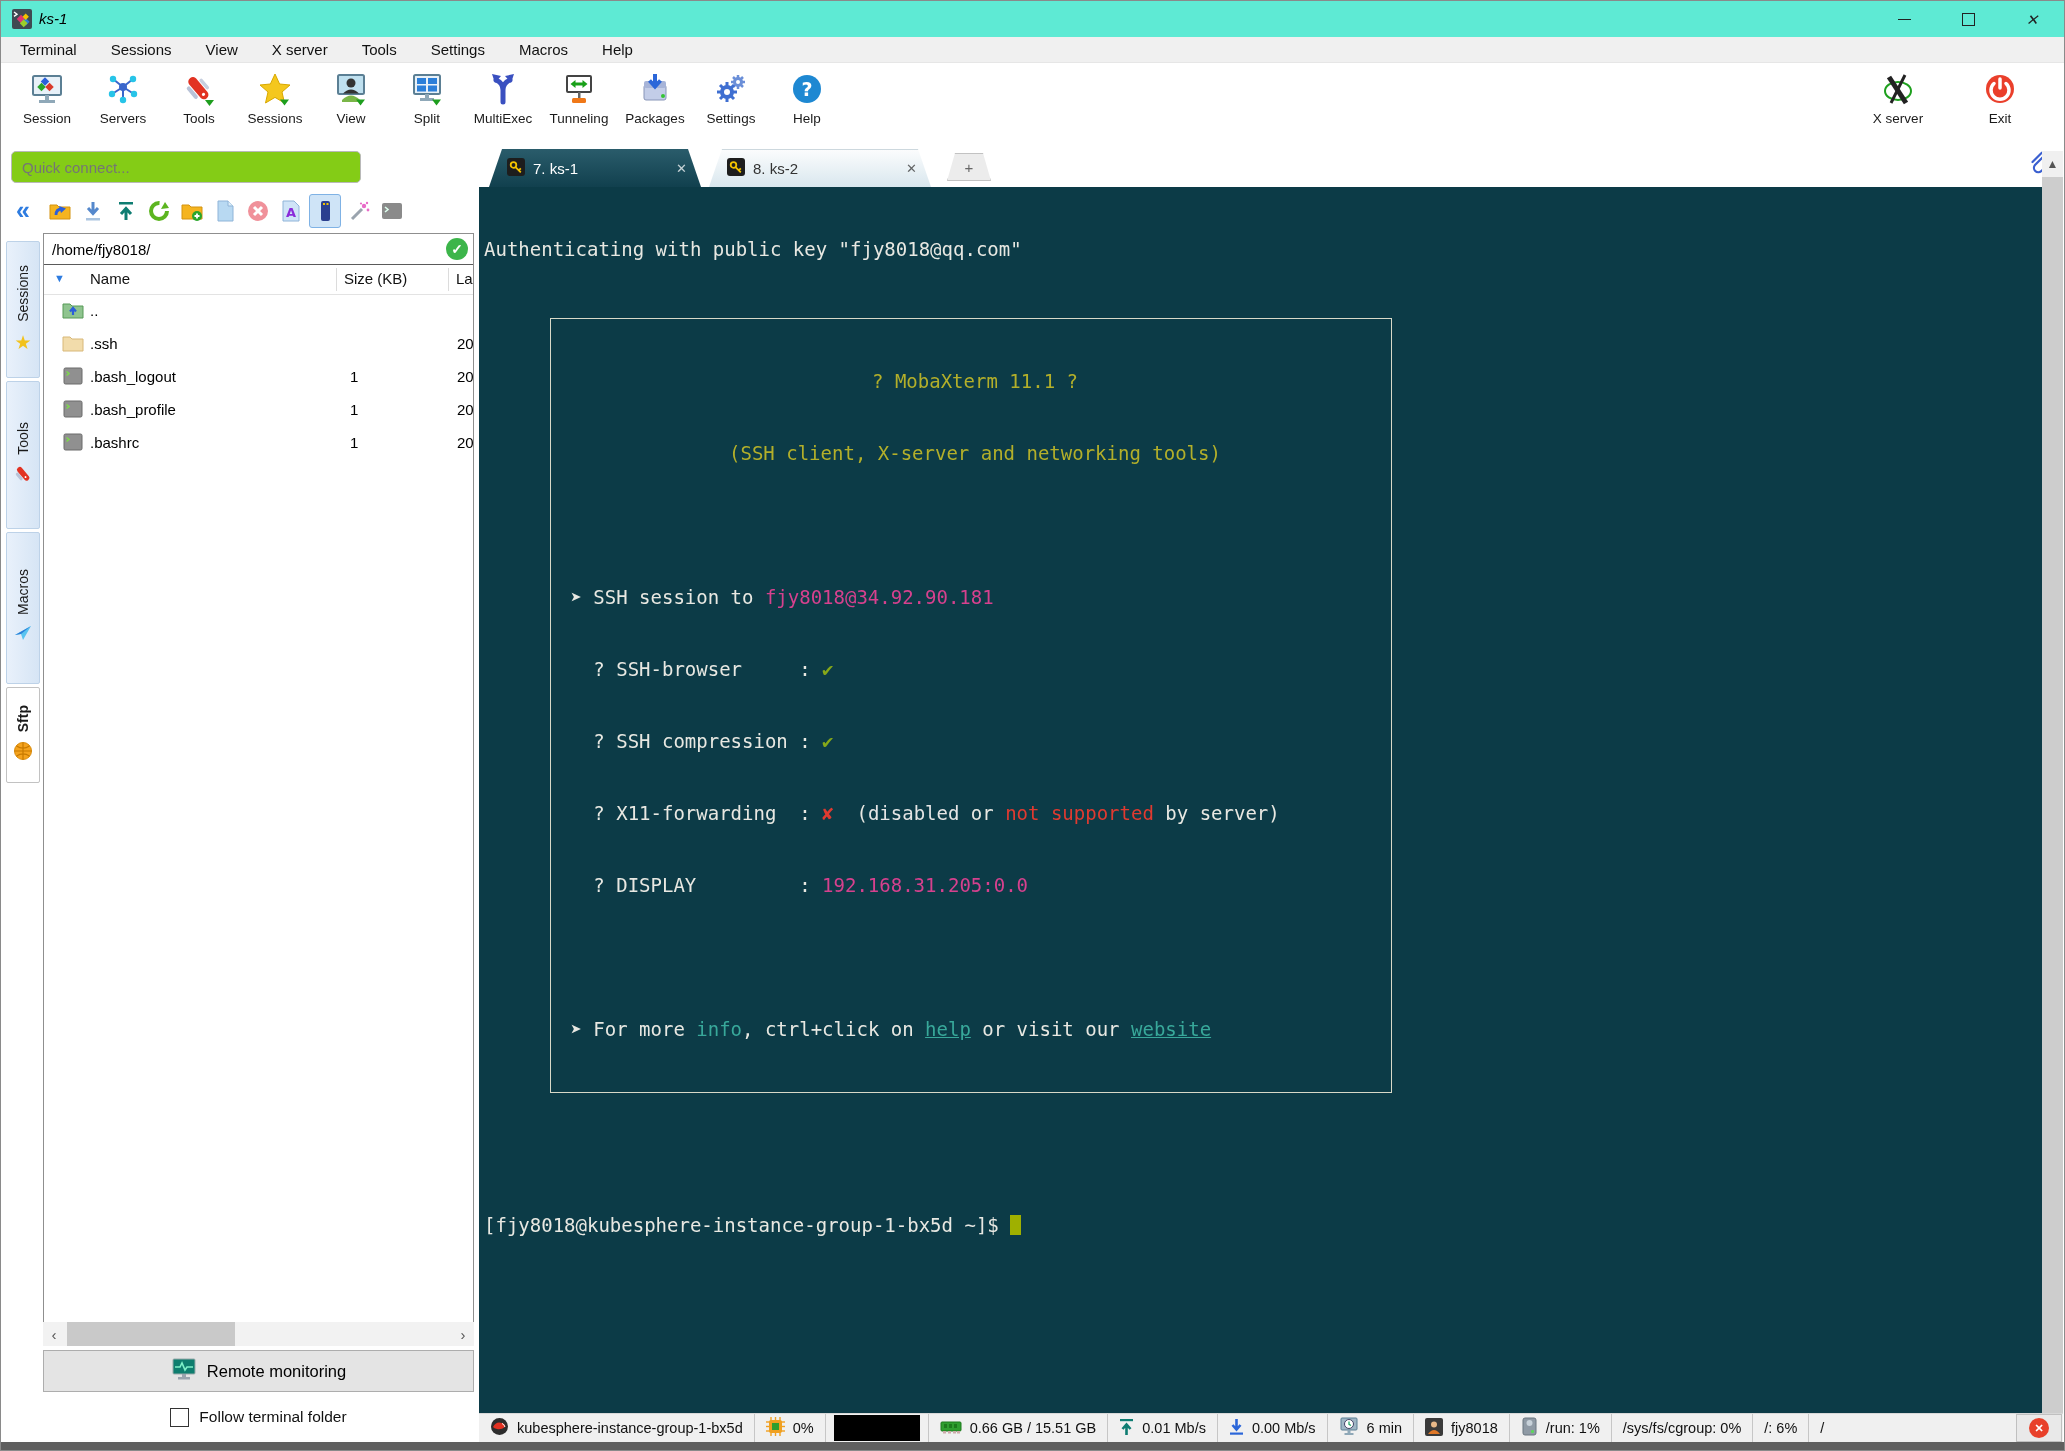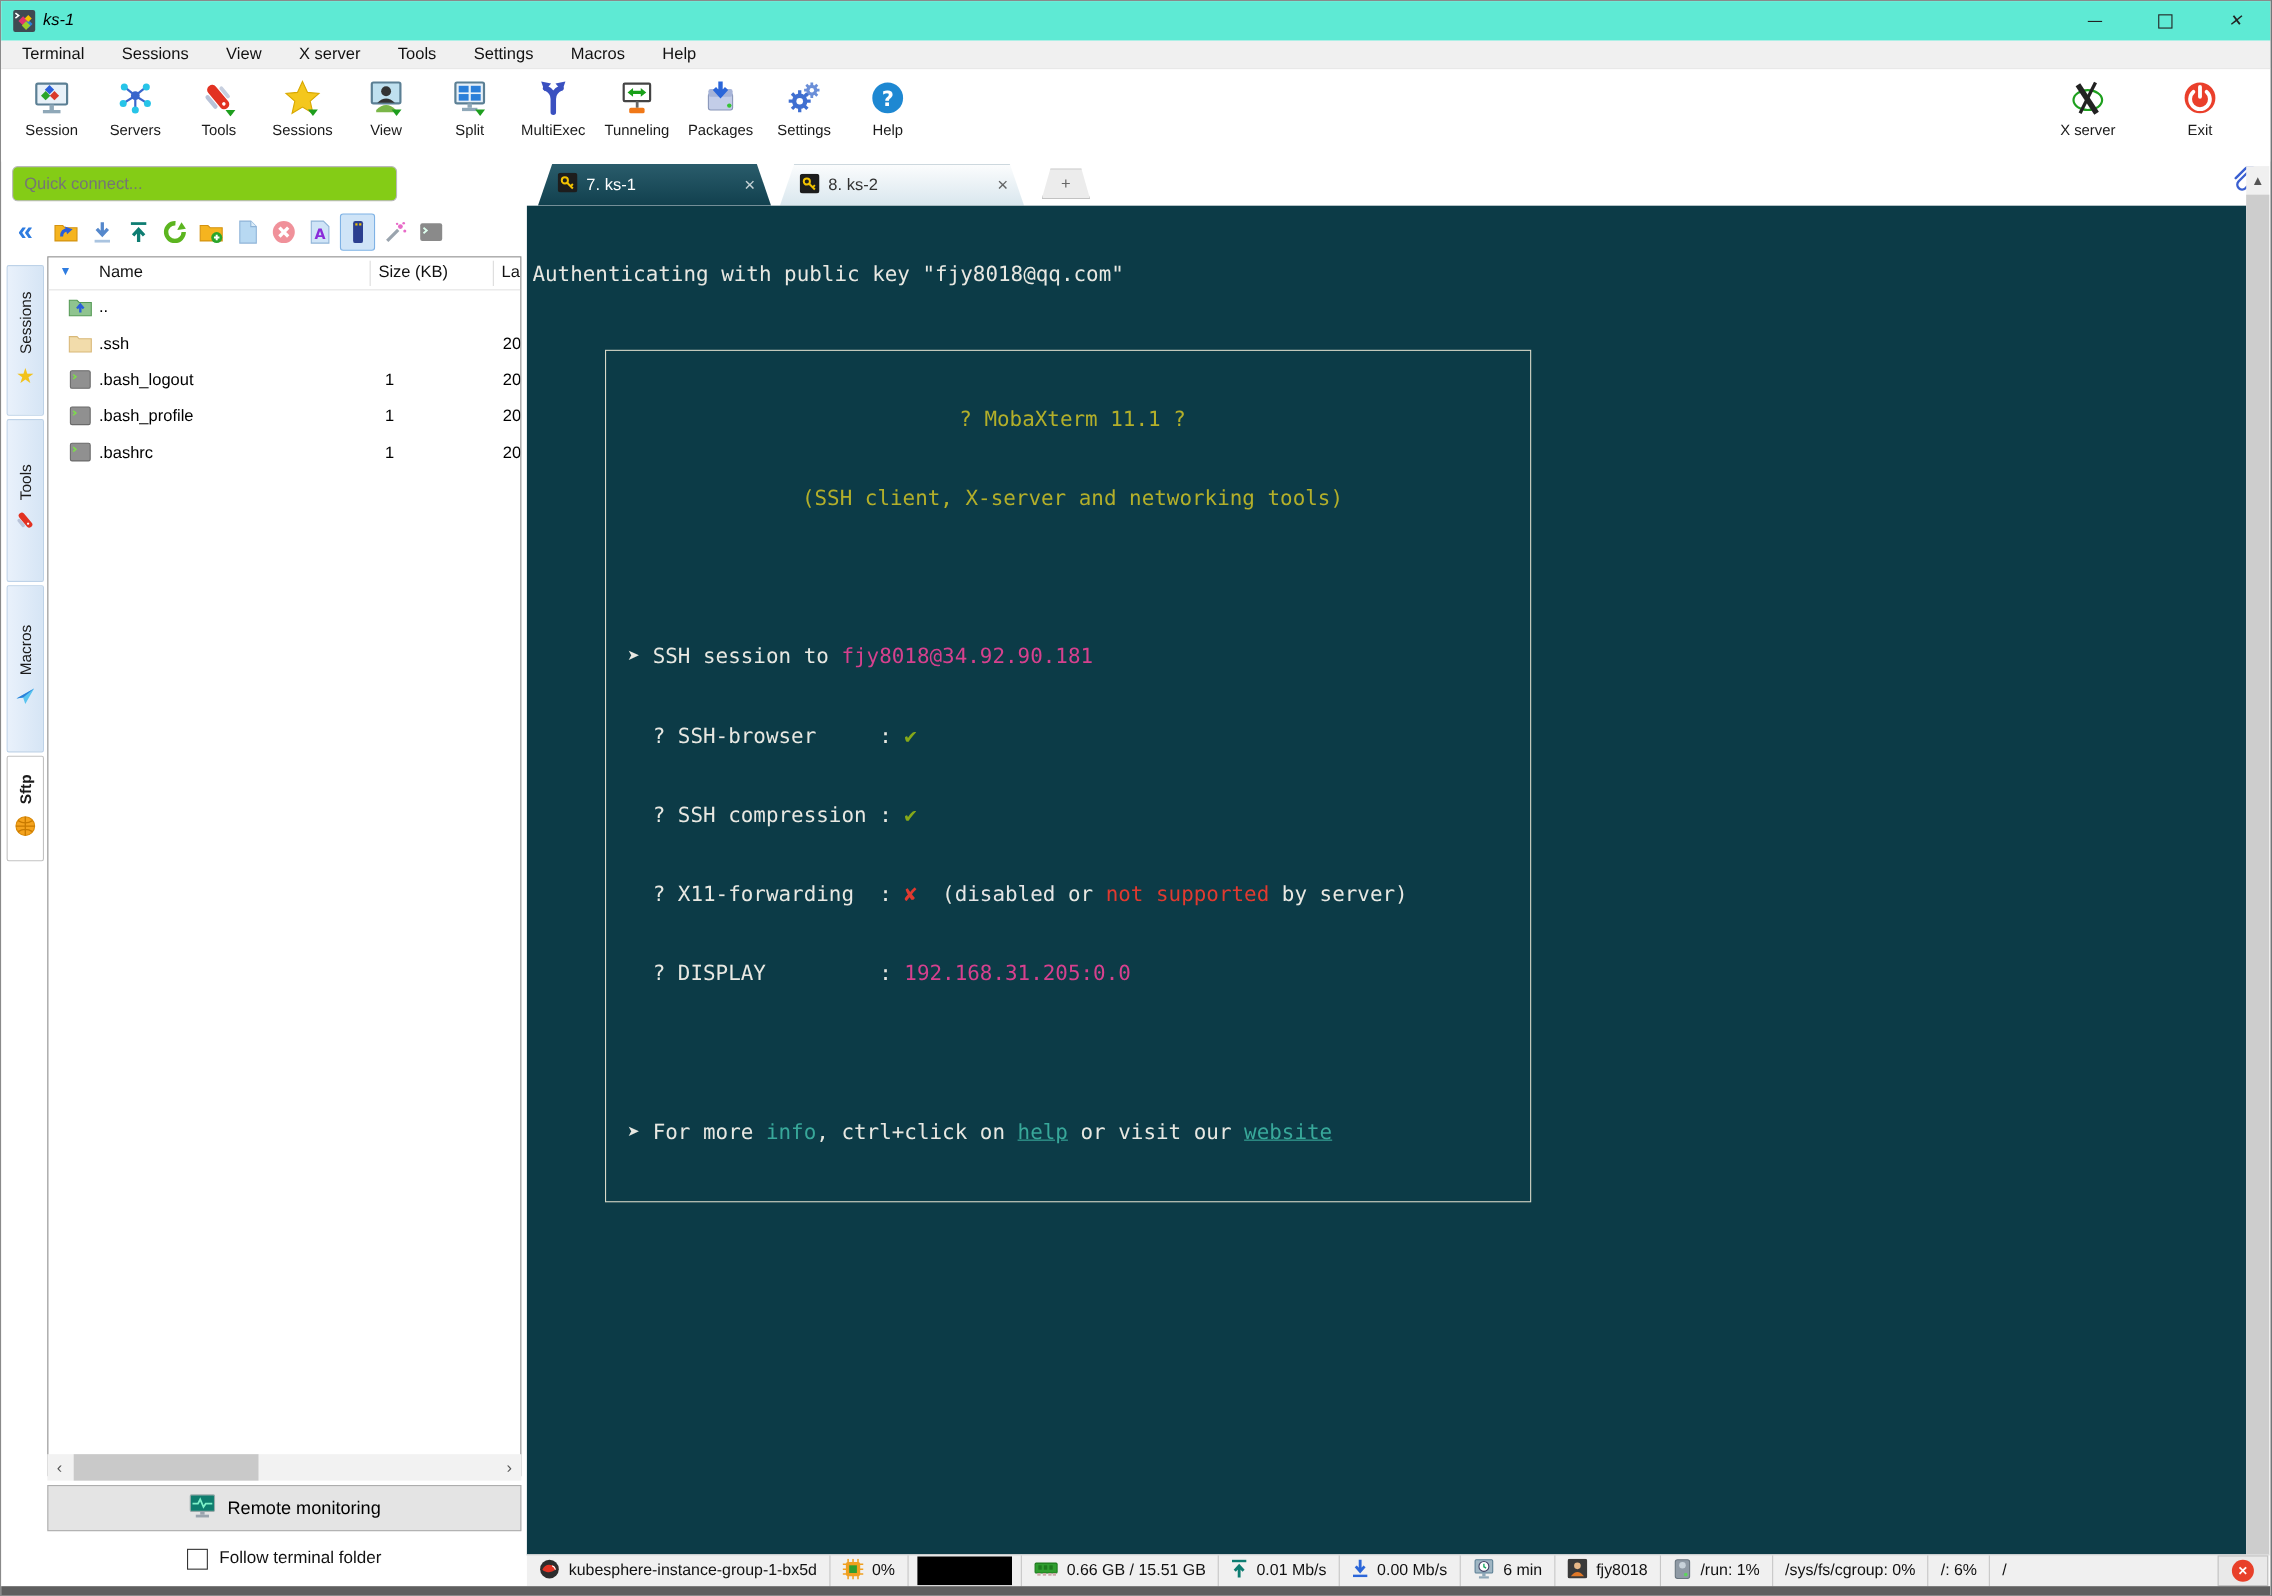--- a/index.html
+++ b/index.html
@@ -454,20 +454,26 @@
       </span>
       <span class="sbtn">
         <svg width="24" height="24" viewBox="0 0 24 24">
             <rect x="2" y="4" width="20" height="16" rx="2" fill="#8a8a8a"></rect>
             <path d="M5 8 l3 2.5 L5 13" stroke="#dfe" stroke-width="1.6" fill="none"></path>
           </svg>
       </span>
     </div>
 
     <div class="file-area">
+      <div class="path-row">
+        <input type="text" value="/home/fjy8018/" style="">
+        <span class="path-ok">
+            <span>✓</span>
+          </span>
+      </div>
       <div class="file-header">
         <span class="sort">▼</span>
         <span class="hcol-name">Name</span>
         <span class="hsep1"></span>
         <span class="hcol-size">Size (KB)</span>
         <span class="hsep2"></span>
         <span class="hcol-la">La</span>
       </div>
 
       <div class="file-row">
@@ -594,20 +600,21 @@
       <div class="tl blank"></div>
       <div class="tl"><span> ➤ SSH session to </span><span class="c-magenta">fjy8018@34.92.90.181</span></div>
       <div class="tl"><span>   ? SSH-browser     : </span><span class="c-green">✔</span></div>
       <div class="tl"><span>   ? SSH compression : </span><span class="c-green">✔</span></div>
       <div class="tl"><span>   ? X11-forwarding  : </span><span class="c-red">✘</span><span>  (</span><span class="c-yellow2">disabled</span><span> or </span><span class="c-red">not supported</span><span> by server)</span></div>
       <div class="tl"><span>   ? DISPLAY         : </span><span class="c-magenta">192.168.31.205:0.0</span></div>
       <div class="tl blank"></div>
       <div class="tl"><span> ➤ For more </span><span class="c-cyan">info</span><span>, ctrl+click on </span><span class="c-cyan u">help</span><span> or visit our </span><span class="c-cyan u">website</span></div>
     </div>
     <div class="tl blank"></div>
+    <div class="tl"><span>[fjy8018@kubesphere-instance-group-1-bx5d ~]$ </span><span class="cursor"></span></div>
   </div>
 
   <div class="vscroll">
     <div class="up">▲</div>
     <div class="vthumb"></div>
   </div>
 
   <div class="statusbar">
     <div class="sseg">
       <span>

